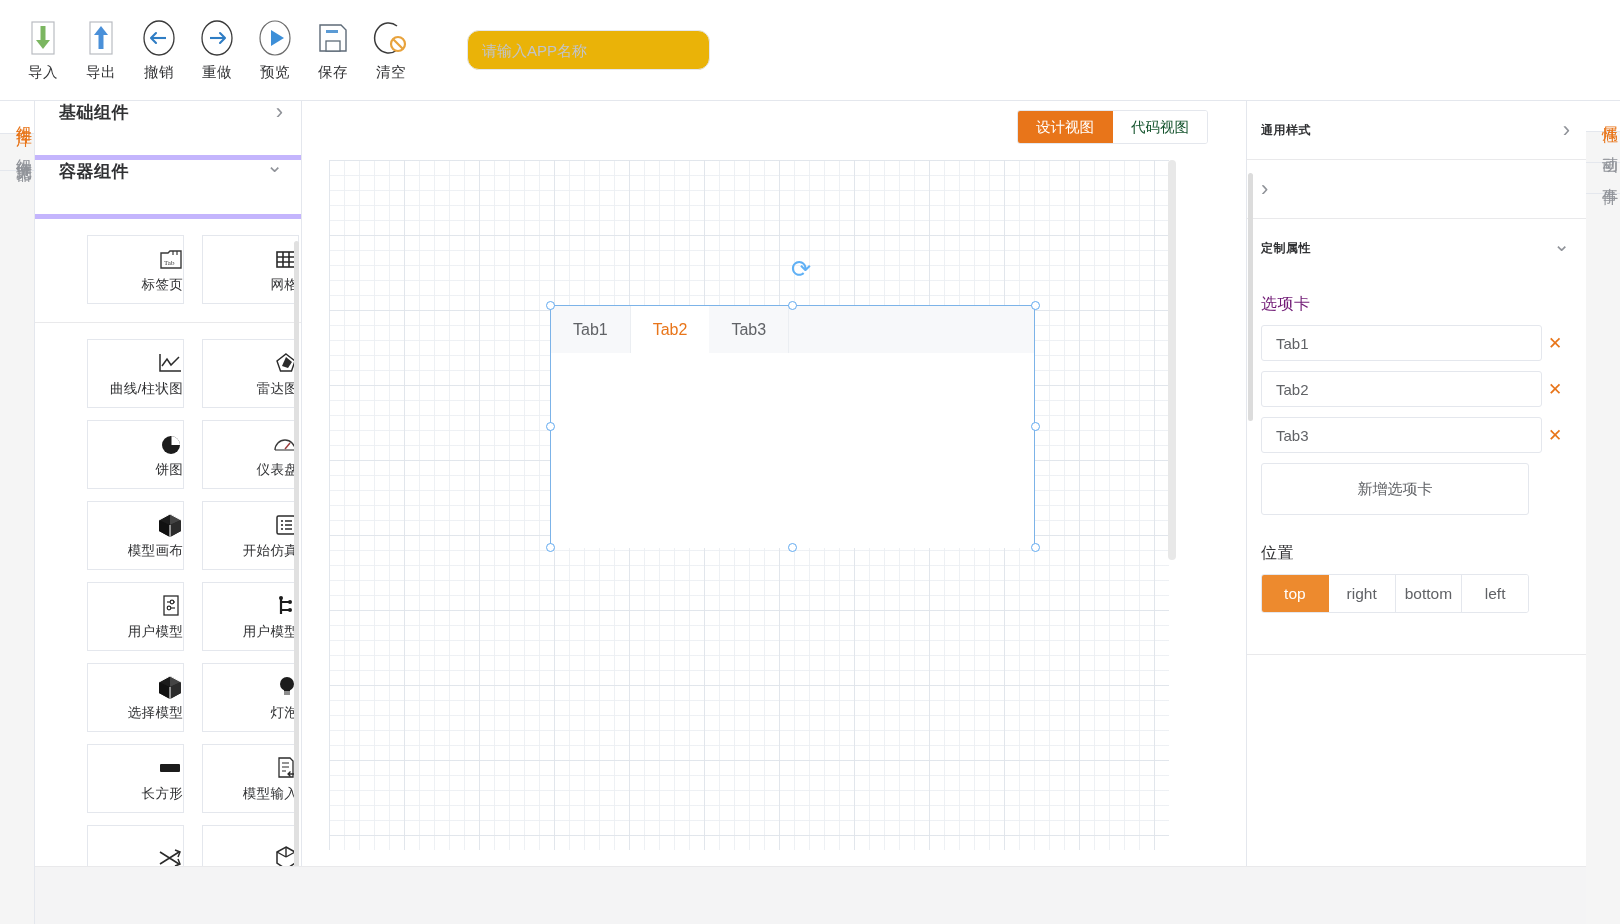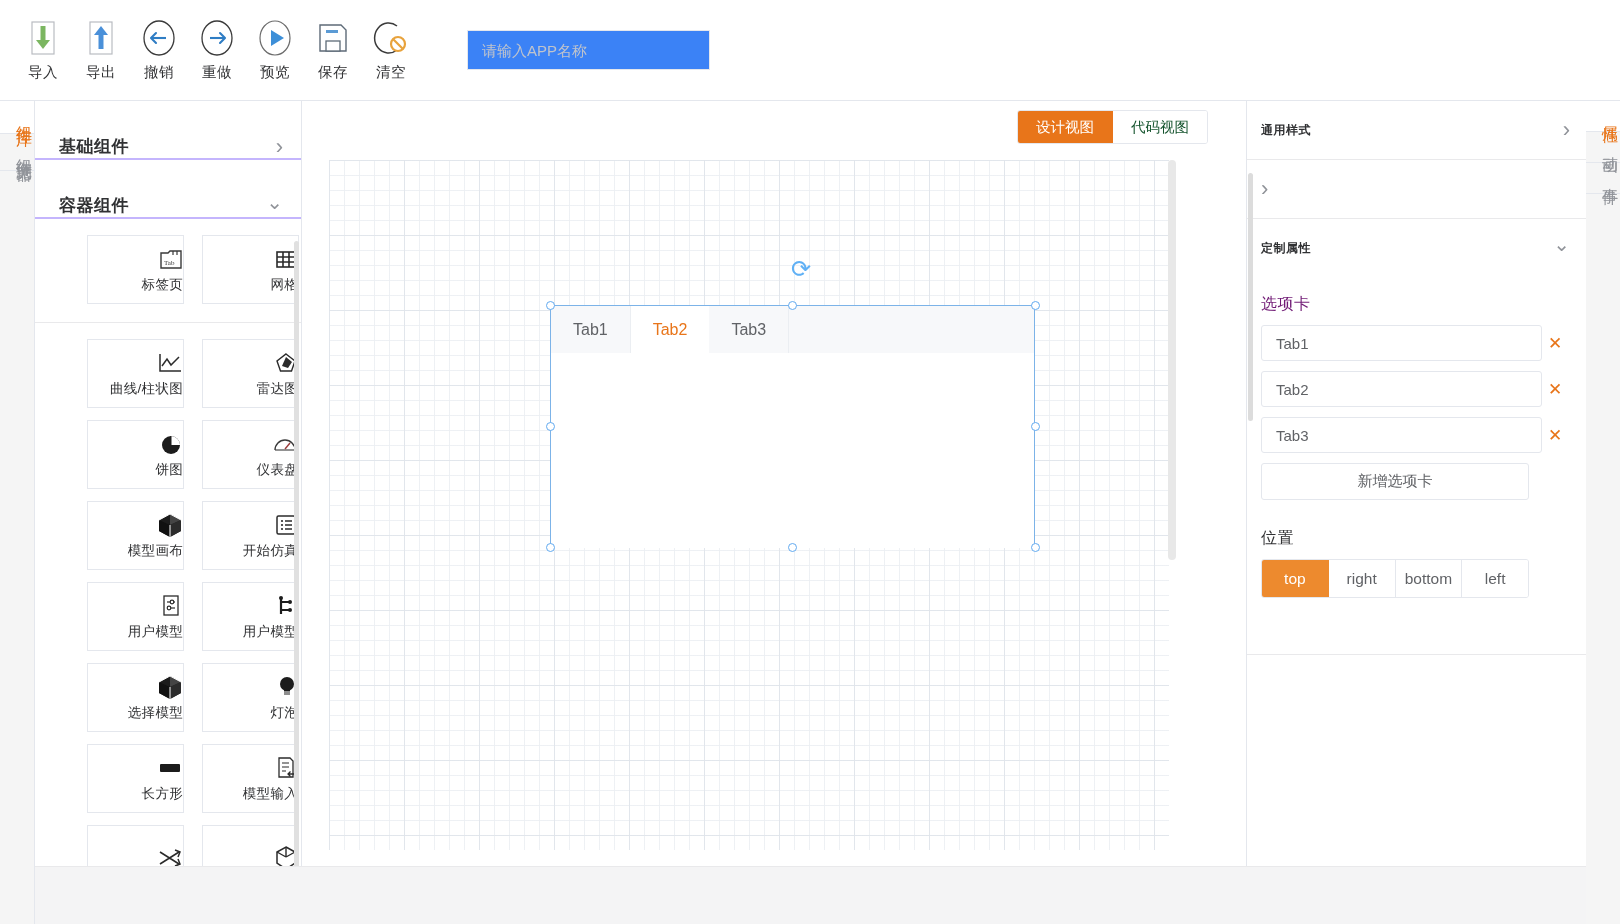--- a/index.html
+++ b/index.html
@@ -28,22 +28,22 @@
     width: 40px; height: 40px;
     display: flex; align-items: center; justify-content: center;
   }
   .tb-label {
     font-size: 14.5px; color: #303133; margin-top: 5px;
     letter-spacing: .5px;
   }
   #app-name-input {
     margin-left: 47px;
     width: 243px; height: 40px;
-    border: 1px solid #e4e7ed; border-radius: 0;
-    background: #3b82f6;
+    border: 1px solid #e4e7ed; border-radius: 12px;
+    background: #eab308;
     font-size: 15px; color: #303133;
     padding: 0 14px;
     font-family: "Liberation Sans", sans-serif;
     outline: none;
   }
   #app-name-input::placeholder { color: #c0c4cc; }
 
   
   #main { position: absolute; left: 0; top: 101px; width: 1620px; height: 823px; display: flex; }
 
@@ -65,23 +65,23 @@
   .vtab.active { background: #ffffff; color: #e8751a; border-right: none; }
 
   
   #lib-panel {
     width: 267px; flex: 0 0 267px; background: #fff;
     border-right: 1px solid #e4e7ed;
     overflow: hidden; position: relative;
   }
   #lib-scroll { height: 100%; overflow: hidden; padding-bottom: 4px; }
   .lib-group-head {
-    height: 59px; display: flex; align-items: flex-end;
+    height: 59px; display: flex; align-items: flex-start;
     padding: 0 18px 0 24px;
-    border-bottom: 2px solid #c4b5fd;
+    border-bottom: 5px solid #c4b5fd;
     cursor: pointer; background: #fff;
   }
   .lib-group-title {
     font-size: 17px; font-weight: bold; color: #303133; flex: 1;
     letter-spacing: .5px;
   }
   .chev { color: #909399; font-size: 15px; line-height: 1; }
   .chev.right::before { content: "\203A"; font-size: 22px; }
   .chev.down::before  { content: "\2304"; font-size: 20px; position: relative; top: -5px; }
 
@@ -191,21 +191,21 @@
   .tab-input {
     flex: 1; height: 36px; border: 1px solid #e4e7ed; border-radius: 3px;
     padding: 0 14px; font-size: 15px; color: #606266;
     font-family: "Liberation Sans", sans-serif; outline: none; background: #fff;
   }
   .del-x {
     width: 26px; text-align: center; color: #e8751a; font-size: 17px;
     cursor: pointer; user-select: none; line-height: 1;
   }
   #add-tab-btn {
-    width: 268px; height: 37px; border: 1px solid #e4e7ed; border-radius: 3px;
+    width: 268px; height: 52px; border: 1px solid #e4e7ed; border-radius: 3px;
     background: #fff; color: #606266; font-size: 15px;
     font-family: "Liberation Sans", sans-serif; cursor: pointer;
   }
   .pos-label { font-size: 16px; color: #303133; margin: 28px 0 10px 0; letter-spacing: .5px; }
   .pos-seg { display: flex; border: 1px solid #e4e7ed; border-radius: 3px; width: 268px; overflow: hidden; }
   .pos-btn {
     flex: 1; height: 37px; display: flex; align-items: center; justify-content: center;
     font-size: 15.5px; color: #606266; background: #fff; cursor: pointer;
     border-right: 1px solid #e4e7ed;
   }

